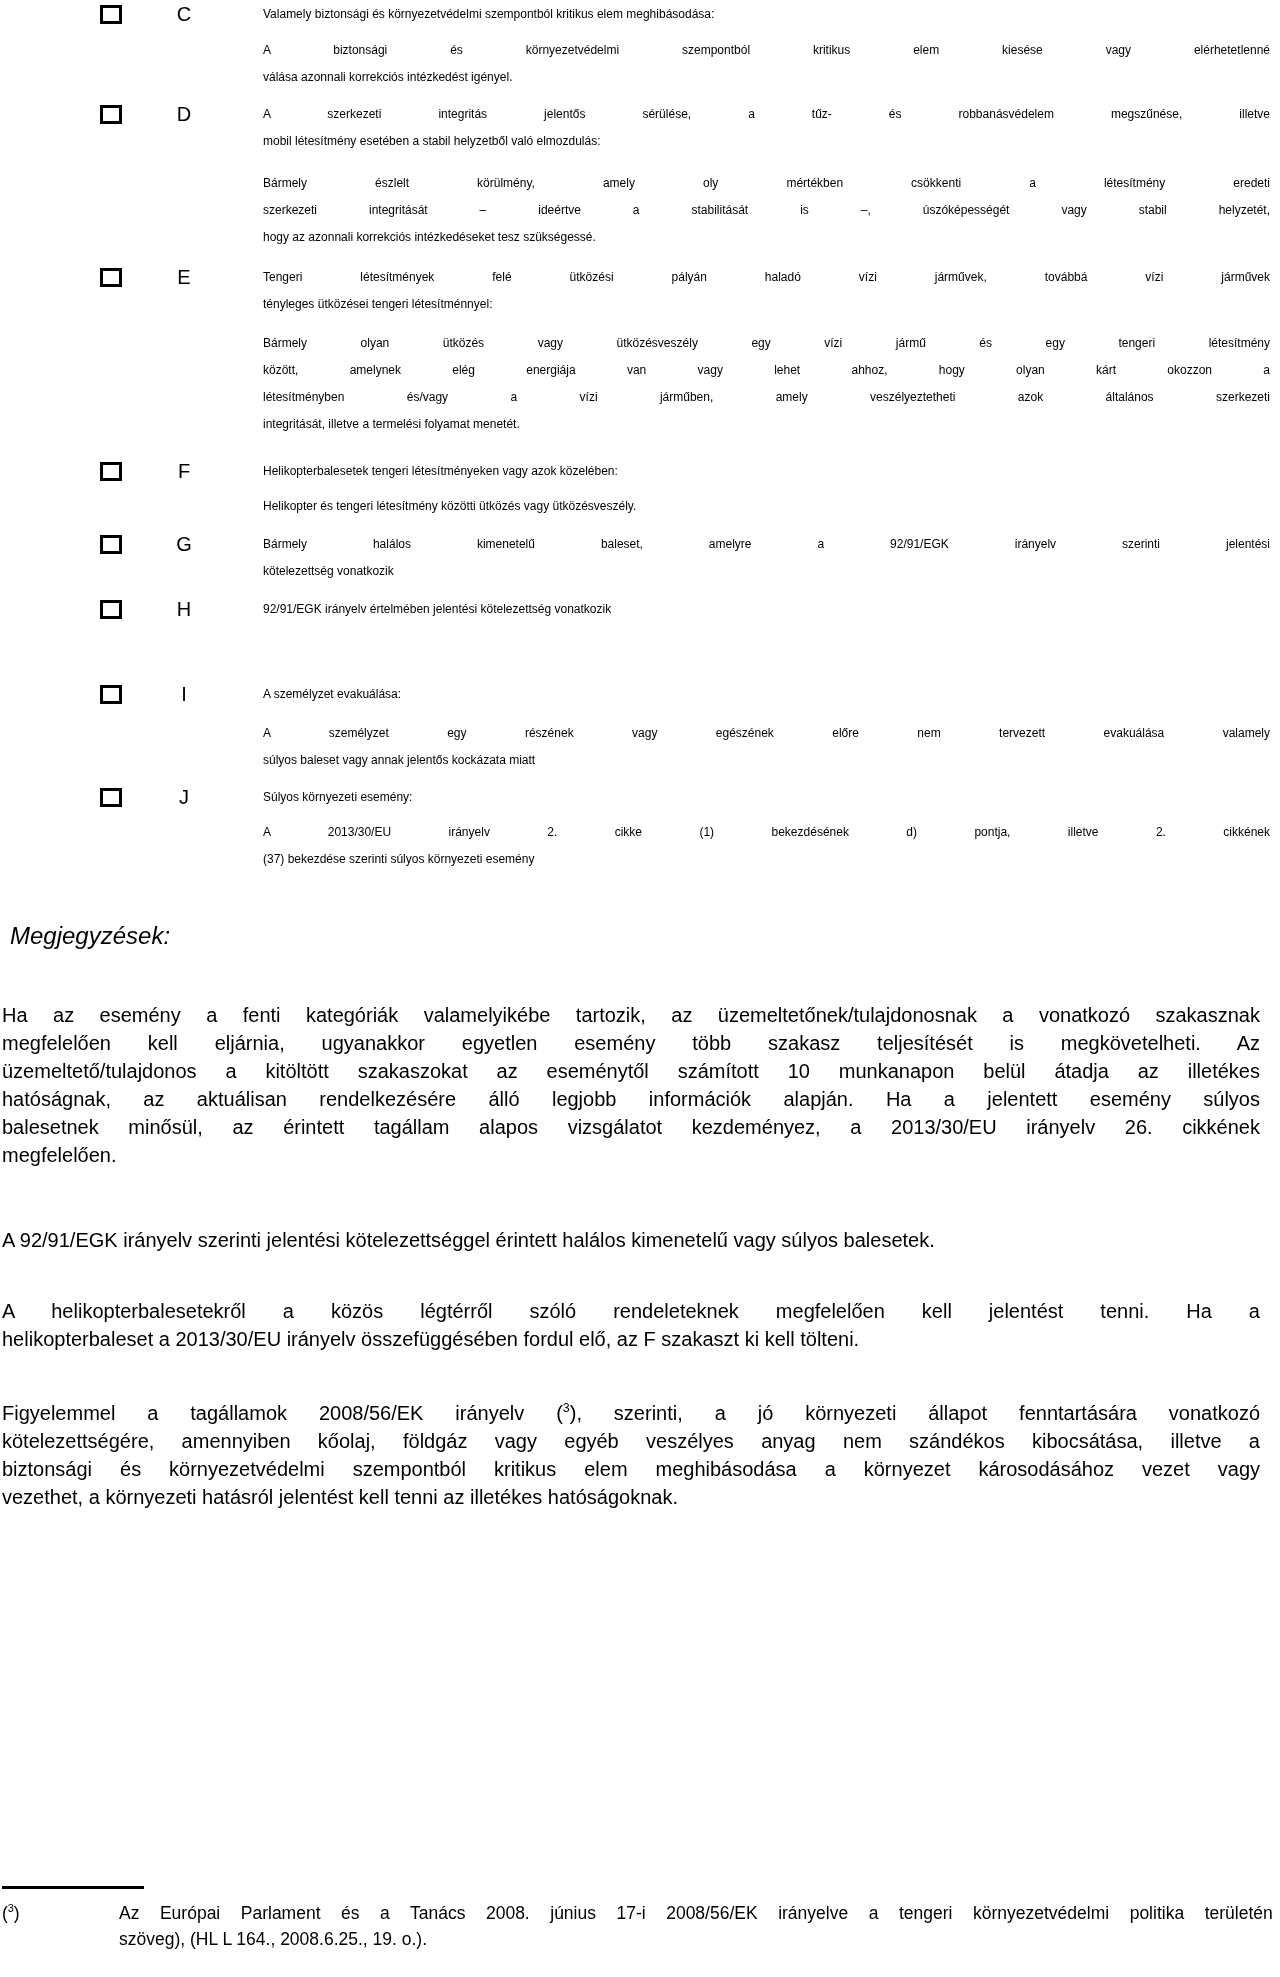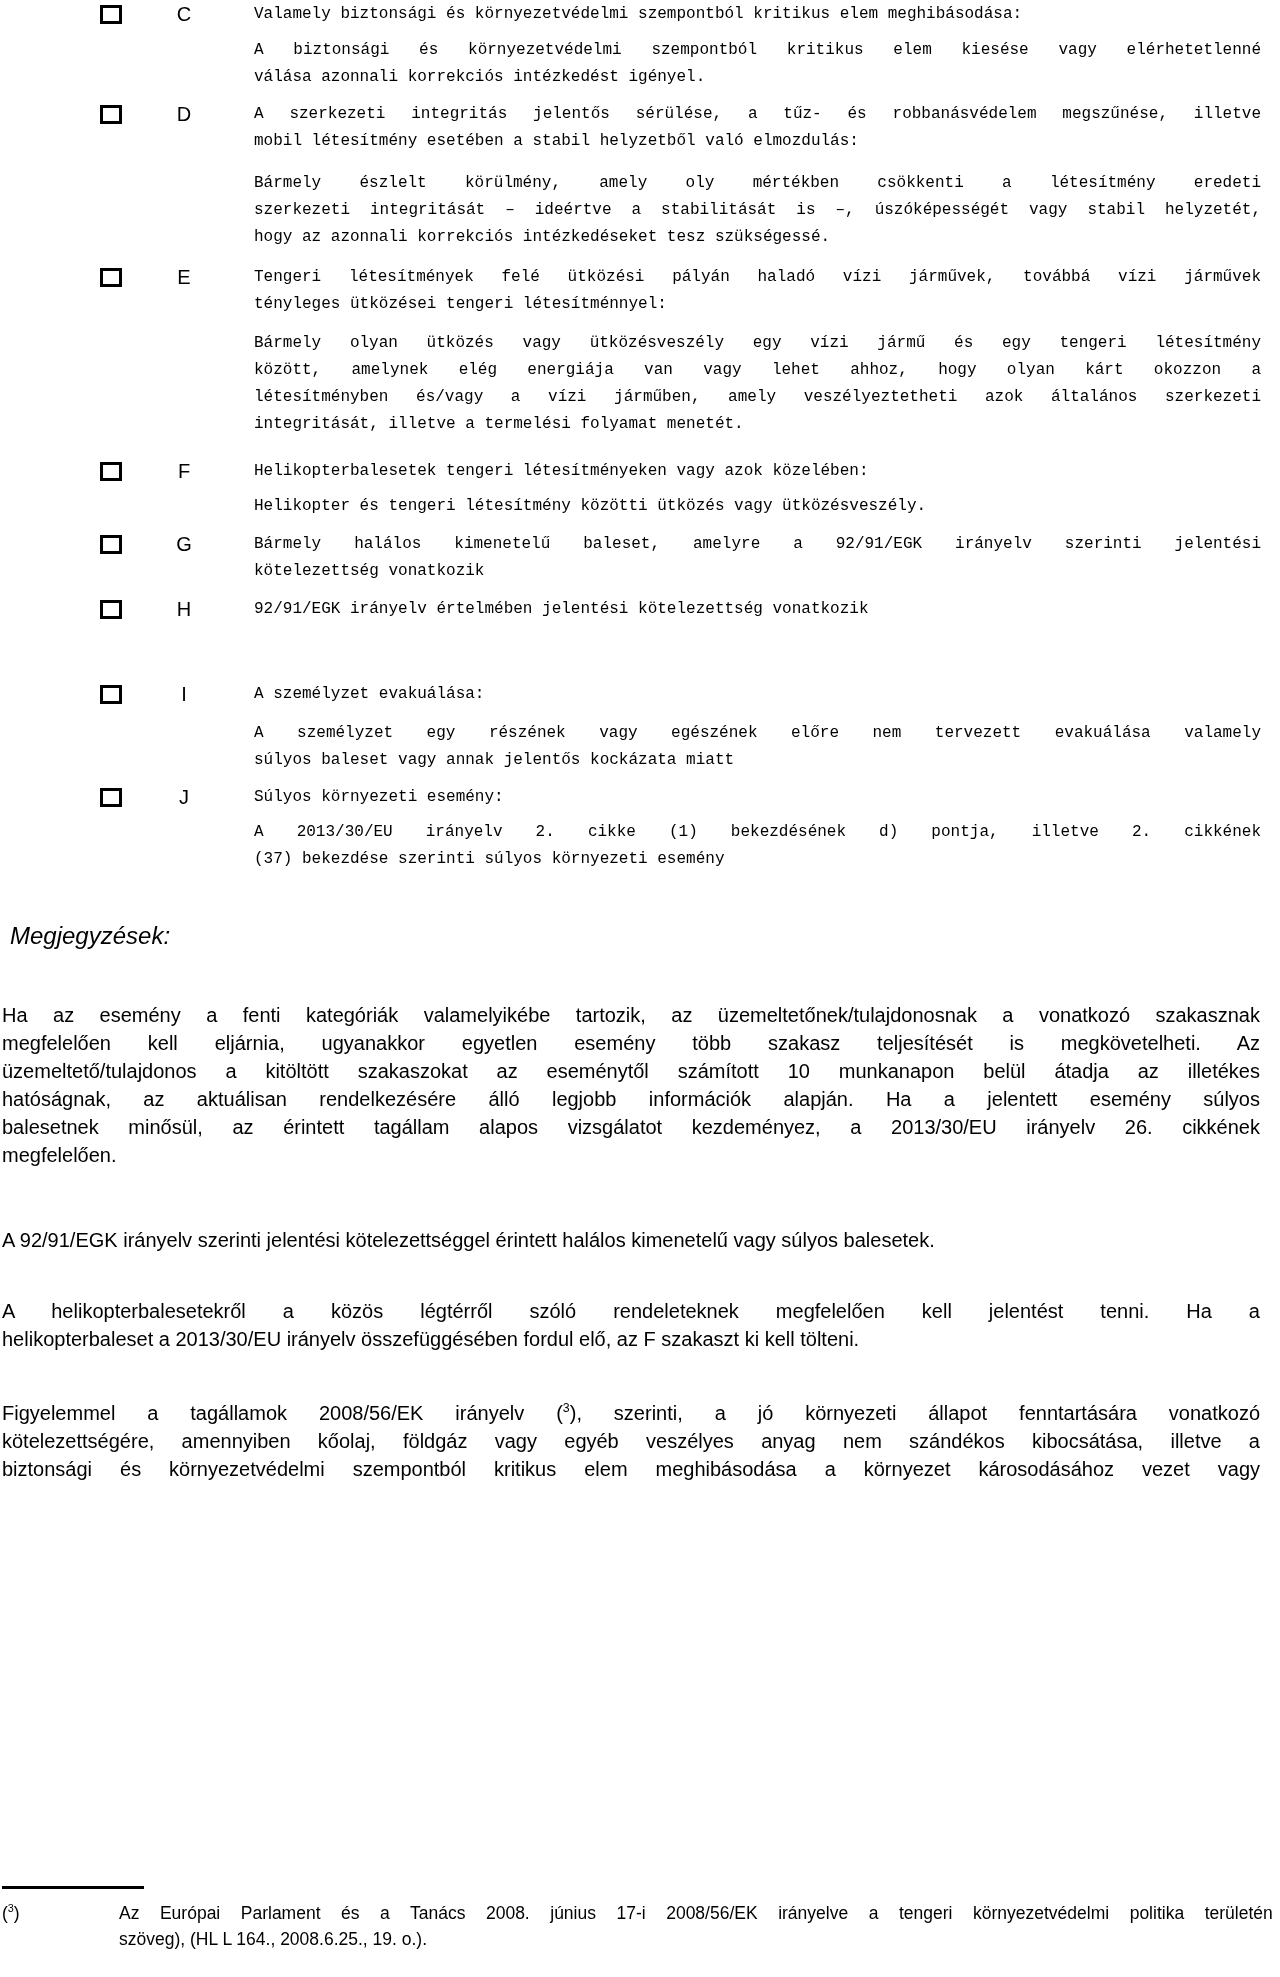--- a/index.html
+++ b/index.html
@@ -24,25 +24,24 @@
   .letter{
     position:absolute;
     left:170px;
     width:28px;
     text-align:center;
     font-size:20px;
     line-height:27px;
   }
   .item-text{
     position:absolute;
-    left:254px;
+    left:263px;
     width:1007px;
-    font-size:16px;
+    font-size:12px;
     line-height:27px;
-    font-family:Liberation Mono, monospace;
   }
   
   .notes-heading{
     position:absolute;
     left:2px;
     font-size:24px;
     line-height:27px;
     font-style:italic;
     margin-left:8px;
   }
@@ -186,20 +185,21 @@
 
   <div class="note" style="top:1297px">
       <div class="jline">A helikopterbalesetekről a közös légtérről szóló rendeleteknek megfelelően kell jelentést tenni. Ha a</div>
       <div class="jline last">helikopterbaleset a 2013/30/EU irányelv összefüggésében fordul elő, az F szakaszt ki kell tölteni.</div>
     </div>
 
   <div class="note" style="top:1399px">
     <div class="jline"><span>Figyelemmel a tagállamok 2008/56/EK irányelv (</span><sup>3</sup><span>), szerinti, a jó környezeti állapot fenntartására vonatkozó</span></div>
     <div class="jline">kötelezettségére, amennyiben kőolaj, földgáz vagy egyéb veszélyes anyag nem szándékos kibocsátása, illetve a</div>
     <div class="jline">biztonsági és környezetvédelmi szempontból kritikus elem meghibásodása a környezet károsodásához vezet vagy</div>
+    <div class="jline last">vezethet, a környezeti hatásról jelentést kell tenni az illetékes hatóságoknak.</div>
   </div>
 
   <div class="footnote-rule"></div>
 
   <div class="footnote">
     <span class="footnote-marker"><span>(</span><sup>3</sup><span>)</span></span>
     <div class="footnote-body">
       <div class="jline">Az Európai Parlament és a Tanács 2008. június 17-i 2008/56/EK irányelve a tengeri környezetvédelmi politika területén a</div>
       <div class="jline last">szöveg), (HL L 164., 2008.6.25., 19. o.).</div>
     </div>

